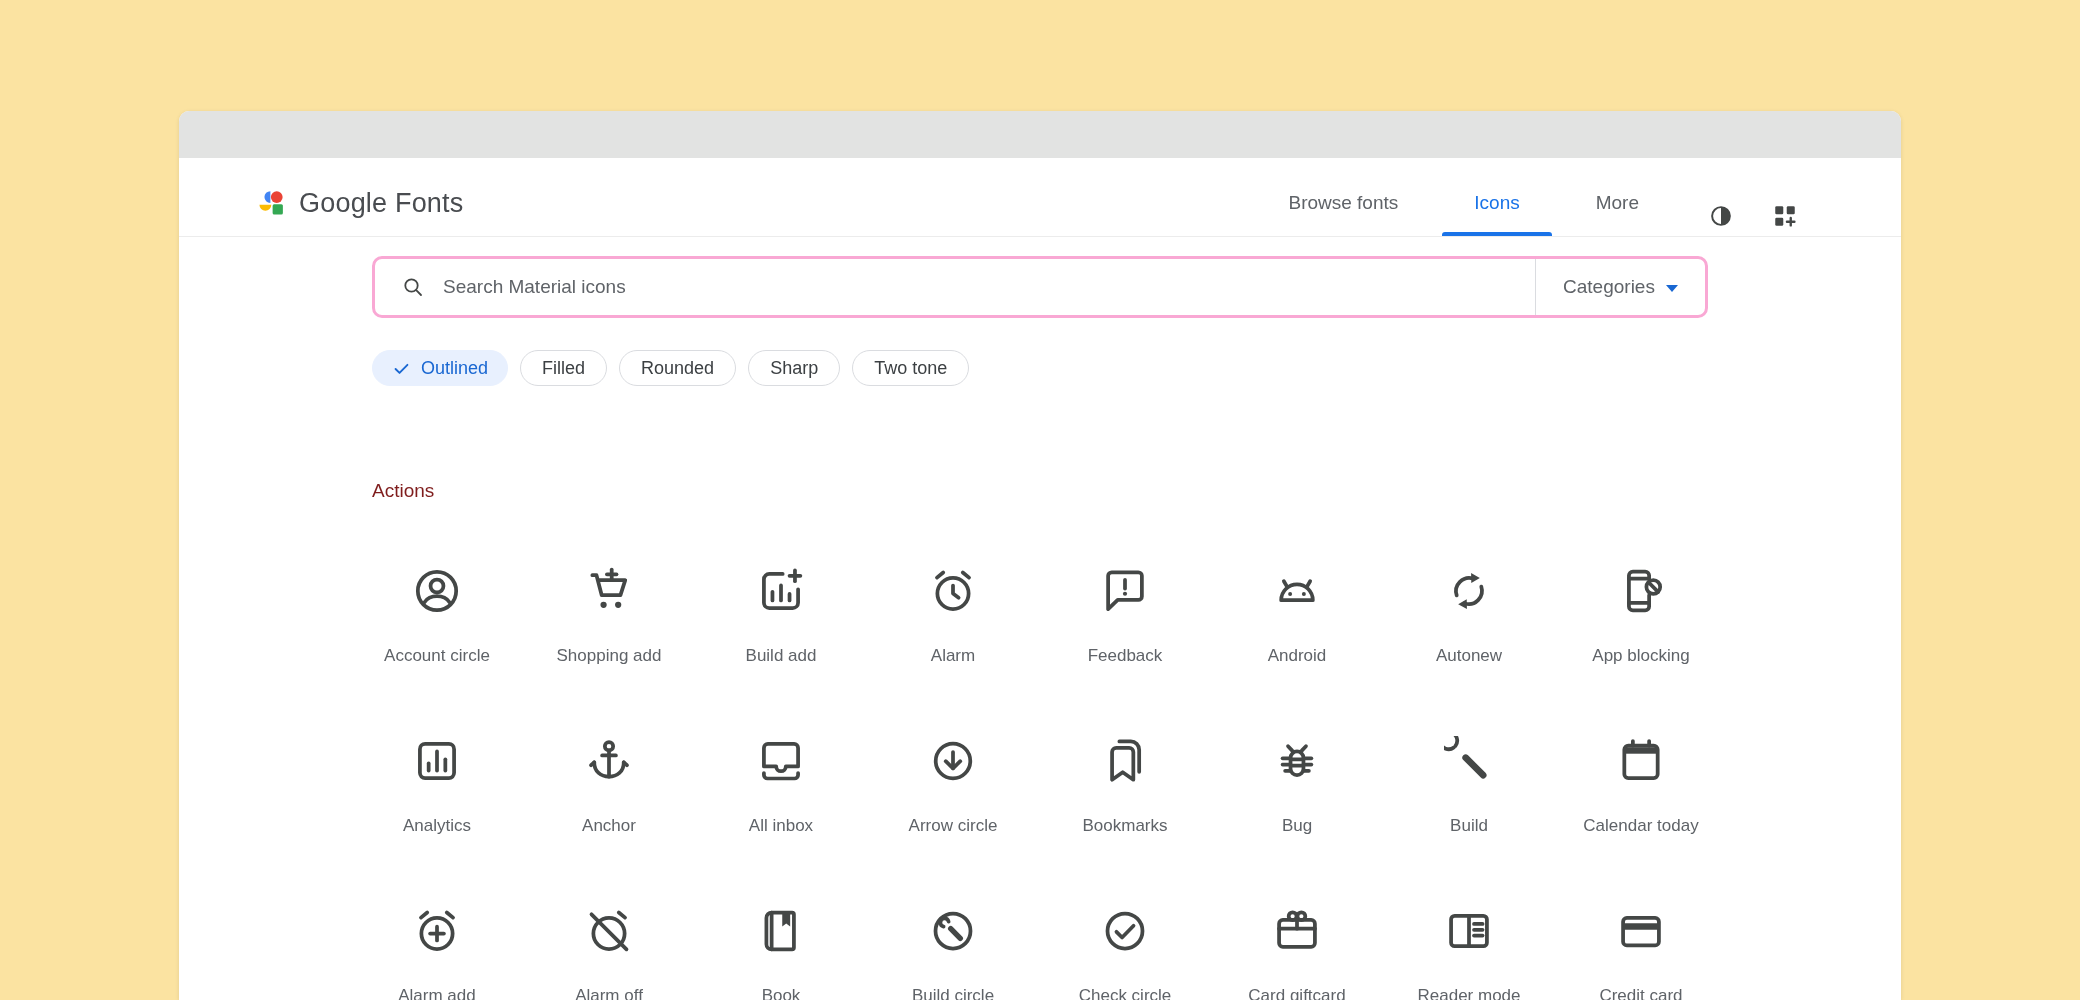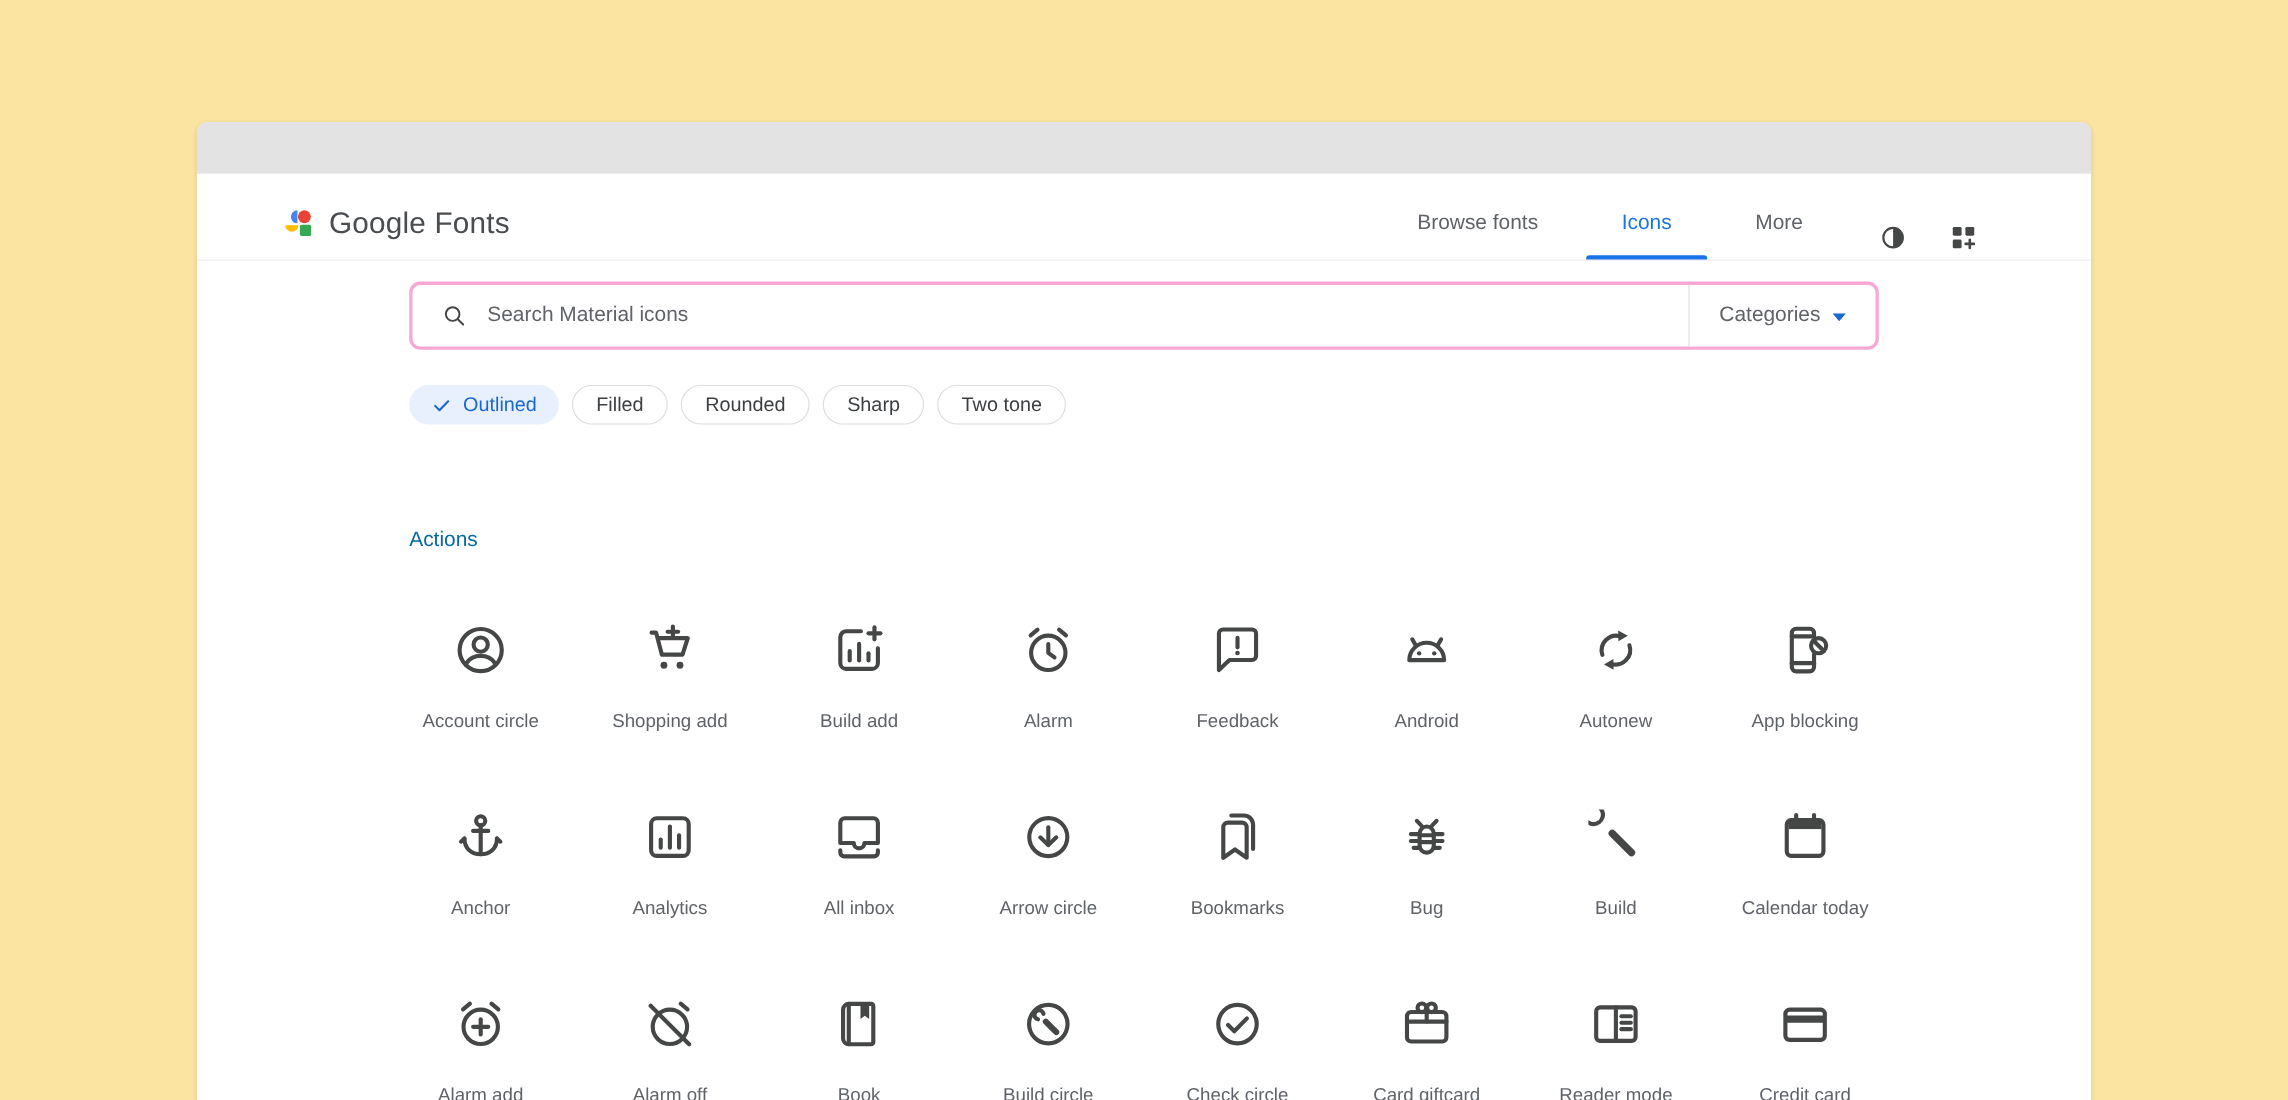--- a/index.html
+++ b/index.html
@@ -39,21 +39,21 @@
   .caret { width:0; height:0; border-left:6px solid transparent; border-right:6px solid transparent;
            border-top:7px solid #1967d2; margin-top:2px; }
 
   .chips { margin:32px 193px 0; display:flex; gap:12px; }
   .chip { height:36px; border-radius:18px; border:1px solid #dadce0; background:#fff;
           display:flex; align-items:center; padding:0 21px; font-size:18px;
           color:#3c4043; cursor:pointer; white-space:nowrap;text-align:right; }
   .chip.selected { background:#e8f0fe; border-color:#e8f0fe; color:#1967d2; gap:10px; padding:0 19px; }
   .chip-check { width:19px; height:19px; }
 
-  .section-title { margin:94px 0 0 193px; font-size:19px; color:#0369a1; }
+  .section-title { margin:94px 0 0 193px; font-size:19px; color:#7f1d1d; }
 
   .grid { margin:37px 0 0 172px; display:grid; grid-template-columns:repeat(8,172px);
           grid-auto-rows:170px; }
   .cell { display:flex; flex-direction:column; align-items:center; padding-top:27px; cursor:pointer; }
   .gicon, .gicon svg { width:50px; height:50px; display:block; }
   .glabel { margin-top:30px; font-size:17px; color:#5f6368; white-space:nowrap; }
 
   svg.mi { fill:none; stroke:#444746; stroke-width:1.8; stroke-linecap:round; stroke-linejoin:round; }
   svg.mi .f { fill:#444746; stroke:none; }
 </style>
@@ -221,40 +221,40 @@
             <path d="M6.2 6h9.7"></path>
             <circle cx="17.9" cy="10.1" r="3.3"></circle>
             <path d="M15.6 7.8l4.6 4.6"></path>
           </svg>
         </span>
         <span class="glabel">App blocking</span>
       </div>
     <div class="cell">
         <span class="gicon">
           <svg class="mi" viewBox="0 0 24 24">
+            <rect x="3.8" y="3.8" width="16.4" height="16.4" rx="2.5"></rect>
+            <path d="M8 13.1v3.5"></path>
+            <path d="M12 7.4v9.2"></path>
+            <path d="M16 11.2v5.4"></path>
+          </svg>
+        </span>
+        <span class="glabel">Analytics</span>
+      </div>
+    <div class="cell">
+        <span class="gicon">
+          <svg class="mi" viewBox="0 0 24 24">
             <circle cx="12" cy="4.9" r="2"></circle>
             <path d="M12 6.9v12.6"></path>
             <path d="M8.7 9.3h6.6"></path>
             <path d="M4.9 12.6c0 4.5 3.2 6.9 7.1 6.9s7.1-2.4 7.1-6.9"></path>
             <path d="M4.9 12.6l-1.5 1.4"></path>
             <path d="M19.1 12.6l1.5 1.4"></path>
           </svg>
         </span>
         <span class="glabel">Anchor</span>
-      </div>
-    <div class="cell">
-        <span class="gicon">
-          <svg class="mi" viewBox="0 0 24 24">
-            <rect x="3.8" y="3.8" width="16.4" height="16.4" rx="2.5"></rect>
-            <path d="M8 13.1v3.5"></path>
-            <path d="M12 7.4v9.2"></path>
-            <path d="M16 11.2v5.4"></path>
-          </svg>
-        </span>
-        <span class="glabel">Analytics</span>
       </div>
     <div class="cell">
         <span class="gicon">
           <svg class="mi" viewBox="0 0 24 24">
             <path d="M20.2 14.6V5.7a1.9 1.9 0 0 0-1.9-1.9H5.7a1.9 1.9 0 0 0-1.9 1.9v8.9h5.9a2.3 2.3 0 0 0 4.6 0Z"></path>
             <path d="M3.8 17.8v.9a1.7 1.7 0 0 0 1.7 1.7h13a1.7 1.7 0 0 0 1.7-1.7v-.9"></path>
           </svg>
         </span>
         <span class="glabel">All inbox</span>
       </div>

